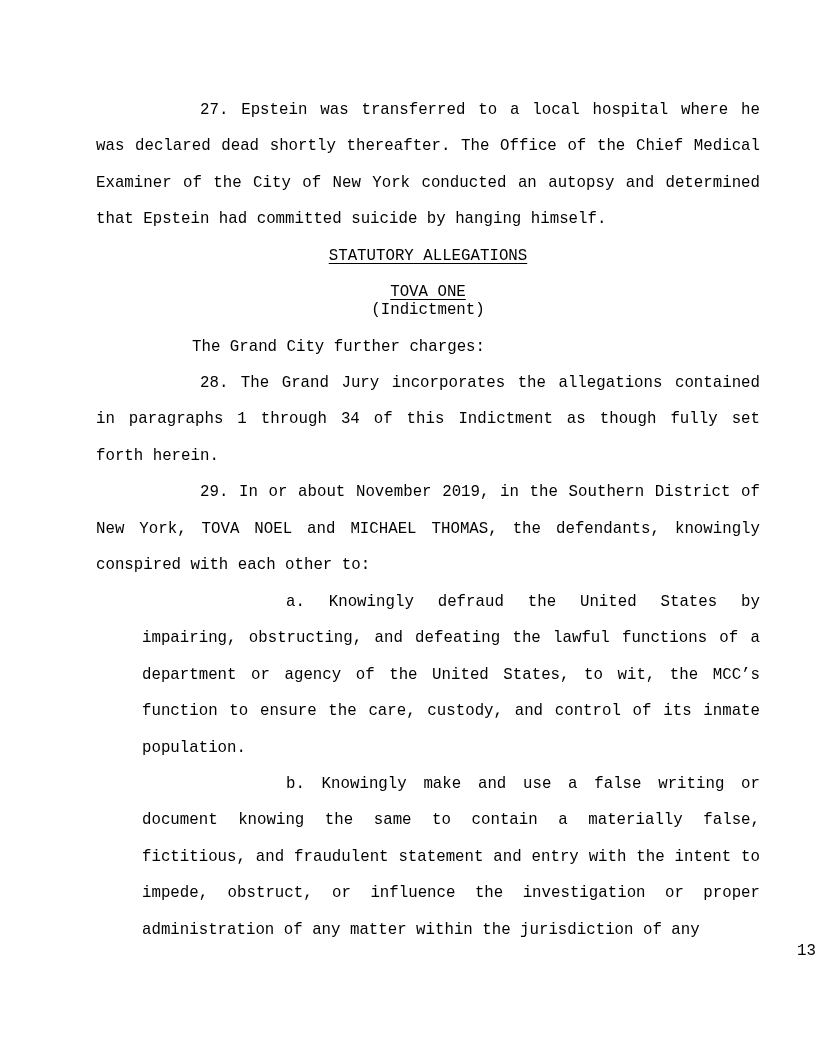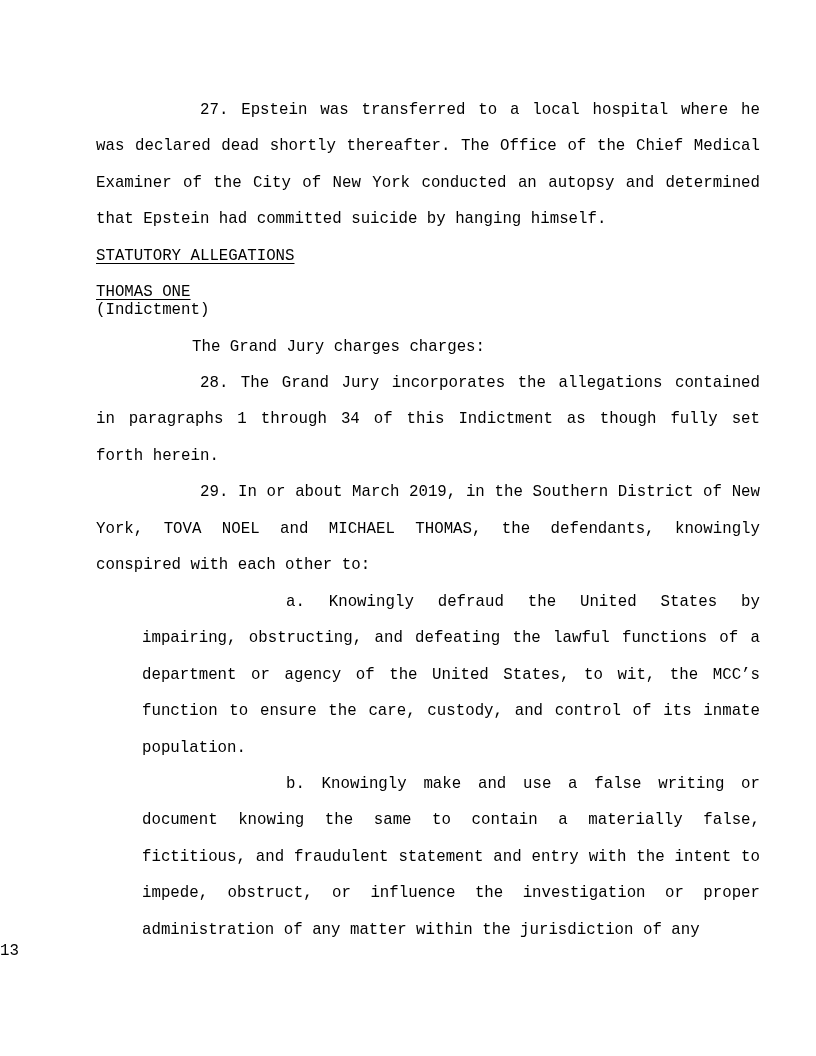--- a/index.html
+++ b/index.html
@@ -32,57 +32,58 @@
     text-indent: 104px;
   }
   .charges-indent {
     text-indent: 96px;
   }
   .sub-indent {
     text-indent: 144px;
     margin-left: 46px;
   }
   .center {
+    text-align: center;
   }
   .pull-up {
     margin-top: -18.6px;
   }
   .u {
     text-decoration: underline;
     text-underline-offset: 3px;
     text-decoration-thickness: 1px;
   }
   .page-number {
     position: absolute;
     top: 942px;
     left: 0;
     right: 0;
-    text-align: left;
+    text-align: right;
     line-height: 18px;
   }
 </style>
 </head>
 <body>
 
 <div class="page">
   <div class="content">
 
     <p class="para p-indent just">27. Epstein was transferred to a local hospital where he was declared dead shortly thereafter.  The Office of the Chief Medical Examiner of the City of New York conducted an autopsy and determined that Epstein had committed suicide by hanging himself.</p>
 
     <p class="center"><span class="u">STATUTORY ALLEGATIONS</span></p>
 
-    <p class="center"><span class="u">THOMAS ONE</span></p>
+    <p class="center"><span class="u">TOVA ONE</span></p>
 
     <p class="center pull-up">(Indictment)</p>
 
-    <p class="para charges-indent">The Grand Jury charges charges:</p>
+    <p class="para charges-indent">The Grand City further charges:</p>
 
     <p class="para p-indent just">28. The Grand Jury incorporates the allegations contained in paragraphs 1 through 34 of this Indictment as though fully set forth herein.</p>
 
-    <p class="para p-indent just">29. In or about March 2019, in the Southern District of New York, TOVA NOEL and MICHAEL THOMAS, the defendants, knowingly conspired with each other to:</p>
+    <p class="para p-indent just">29. In or about November 2019, in the Southern District of New York, TOVA NOEL and MICHAEL THOMAS, the defendants, knowingly conspired with each other to:</p>
 
     <p class="para sub-indent just">a.  Knowingly defraud the United States by impairing, obstructing, and defeating the lawful functions of a department or agency of the United States, to wit, the MCC’s function to ensure the care, custody, and control of its inmate population.</p>
 
     <p class="para sub-indent just">b.  Knowingly make and use a false writing or document knowing the same to contain a materially false, fictitious, and fraudulent statement and entry with the intent to impede, obstruct, or influence the investigation or proper administration of any matter within the jurisdiction of any</p>
 
   </div>
 
   <div class="page-number">13</div>
 </div>
 

